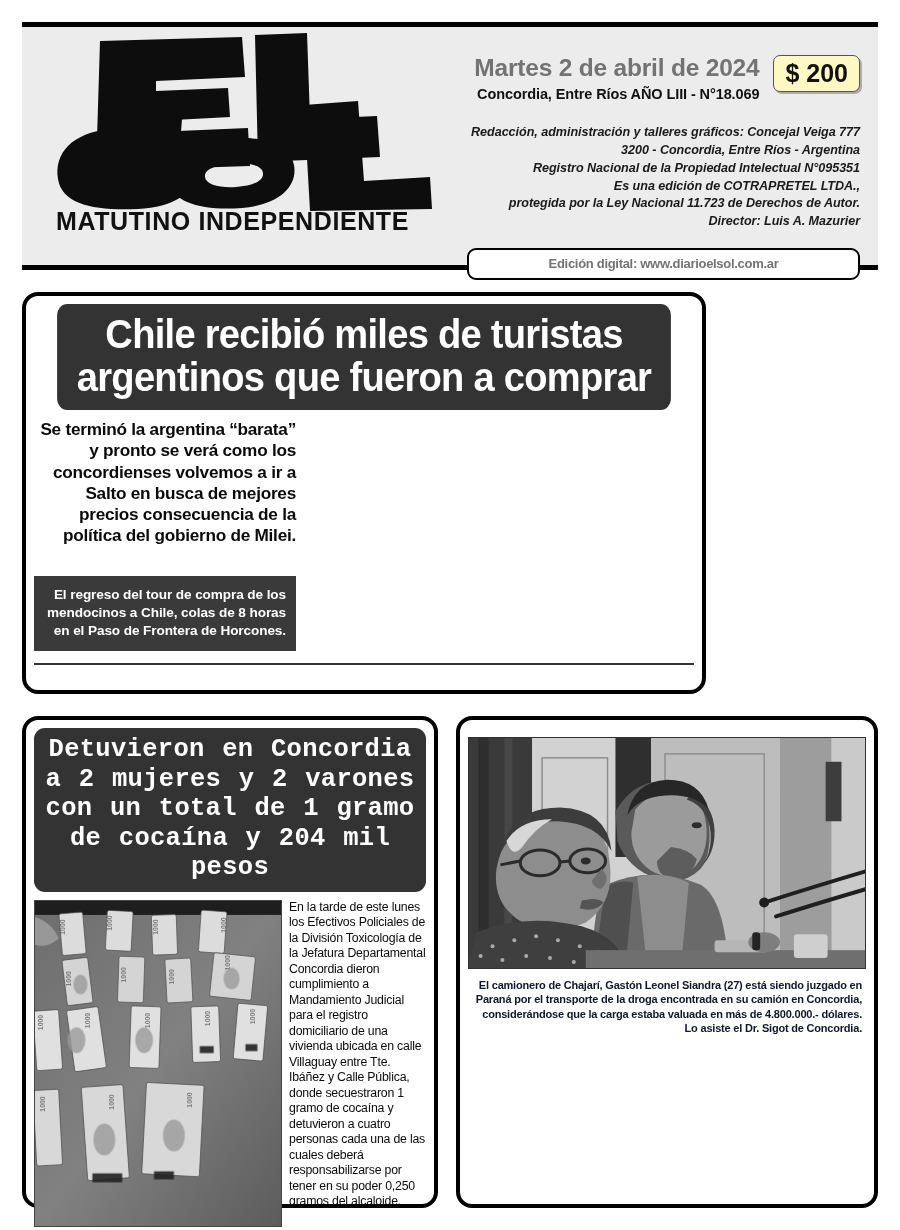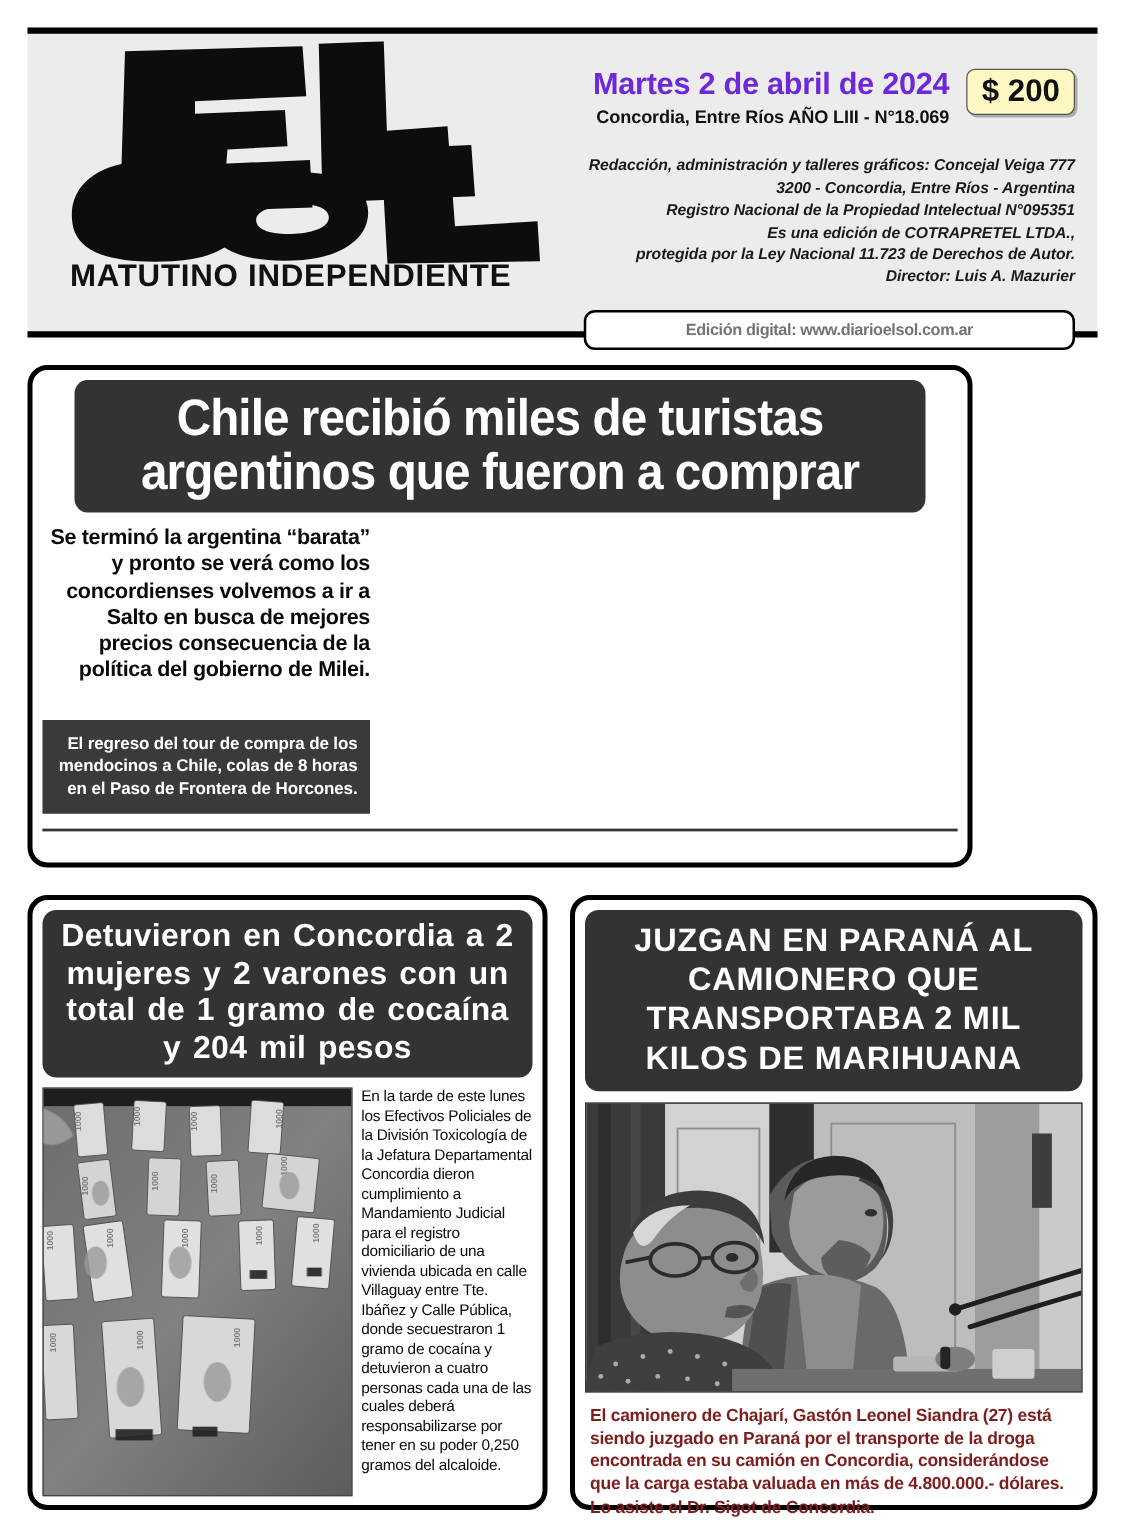--- a/index.html
+++ b/index.html
@@ -69,21 +69,21 @@
     align-items: flex-start;
     justify-content: flex-end;
     gap: 14px;
   }
 
   .date-texts { text-align: right; }
 
   .date-main {
     font-size: 24.5px;
     font-weight: bold;
-    color: #6d28d9;
+    color: #737373;
     line-height: 1.1;
     letter-spacing: -0.2px;
   }
 
   .date-sub {
     font-size: 14.5px;
     font-weight: bold;
     color: #111;
     margin-top: 4px;
     letter-spacing: -0.1px;
@@ -129,21 +129,21 @@
 
   
   .panel {
     position: absolute;
     background: #ffffff;
     border: 4.5px solid #000;
     border-radius: 16px;
     padding: 8px;
   }
 
-  #panel-lead  { left: 22px;  top: 292px; width: 756px; height: 402px; }
+  #panel-lead  { left: 22px;  top: 292px; width: 684px; height: 402px; }
   #panel-drug  { left: 22px;  top: 716px; width: 416px; height: 492px; }
   #panel-truck { left: 456px; top: 716px; width: 422px; height: 492px; }
 
   .headline-box {
     background: #333333;
     border-radius: 11px;
     color: #fff;
     text-align: center;
   }
 
@@ -193,21 +193,21 @@
     height: 268px;
     border: 1px solid #333;
     overflow: hidden;
     position: relative;
     background: #888;
   }
 
   
   #drug-headline {
     padding: 7px 8px 9px;
-    font-family: Liberation Sans, sans-serif;
+    font-family: Liberation Mono, monospace;
     font-weight: bold;
     font-size: 25.5px;
     line-height: 1.16;
     letter-spacing: 0.3px;
     word-spacing: 2px;
   }
 
   .drug-body {
     display: flex;
     gap: 7px;
@@ -247,25 +247,25 @@
     width: 100%;
     height: 232px;
     border: 1px solid #333;
     overflow: hidden;
     position: relative;
     background: #7a7a7a;
   }
 
   .truck-caption {
     margin-top: 9px;
-    text-align: left;
-    font-size: 14px;
+    text-align: right;
+    font-size: 11px;
     font-weight: bold;
     line-height: 1.3;
-    color: #7f1d1d;
+    color: #0f172a;
     letter-spacing: -0.2px;
     padding: 0 4px;
   }
 
   .photo-img { position: absolute; inset: 0; width: 100%; height: 100%; }
 </style>
 </head>
 <body>
 
 <div class="page">
@@ -540,21 +540,20 @@
 
           <path d="M0 16 Q18 22 24 38 Q12 48 0 44 Z" fill="#a6a6a6" opacity="0.75"></path>
         </svg>
       </div>
 
       <div class="drug-text">En la tarde de este lunes los Efectivos Policiales de la División Toxicología de la Jefatura Departamental Concordia dieron cumplimiento a Mandamiento Judicial para el registro domiciliario de una vivienda ubicada en calle Villaguay entre Tte. Ibáñez y Calle Pública, donde secuestraron 1 gramo de cocaína y detuvieron a cuatro personas cada una de las cuales deberá responsabilizarse por tener en su poder 0,250 gramos del alcaloide.</div>
     </div>
   </div>
 
   <div class="panel" id="panel-truck">
-    <div class="headline-box" id="truck-headline">JUZGAN EN PARANÁ AL CAMIONERO QUE TRANSPORTABA 2 MIL KILOS DE MARIHUANA</div>
 
     <div class="truck-photo">
       <svg class="photo-img" viewBox="0 0 404 232" preserveAspectRatio="xMidYMid slice">
         <defs>
           <linearGradient id="wallg" x1="0" y1="0" x2="0" y2="1">
             <stop offset="0" stop-color="#c8c8c8"></stop>
               <stop offset="1" stop-color="#a2a2a2"></stop>
           </linearGradient>
         </defs>
         <rect width="404" height="232" fill="url(#wallg)"></rect>

